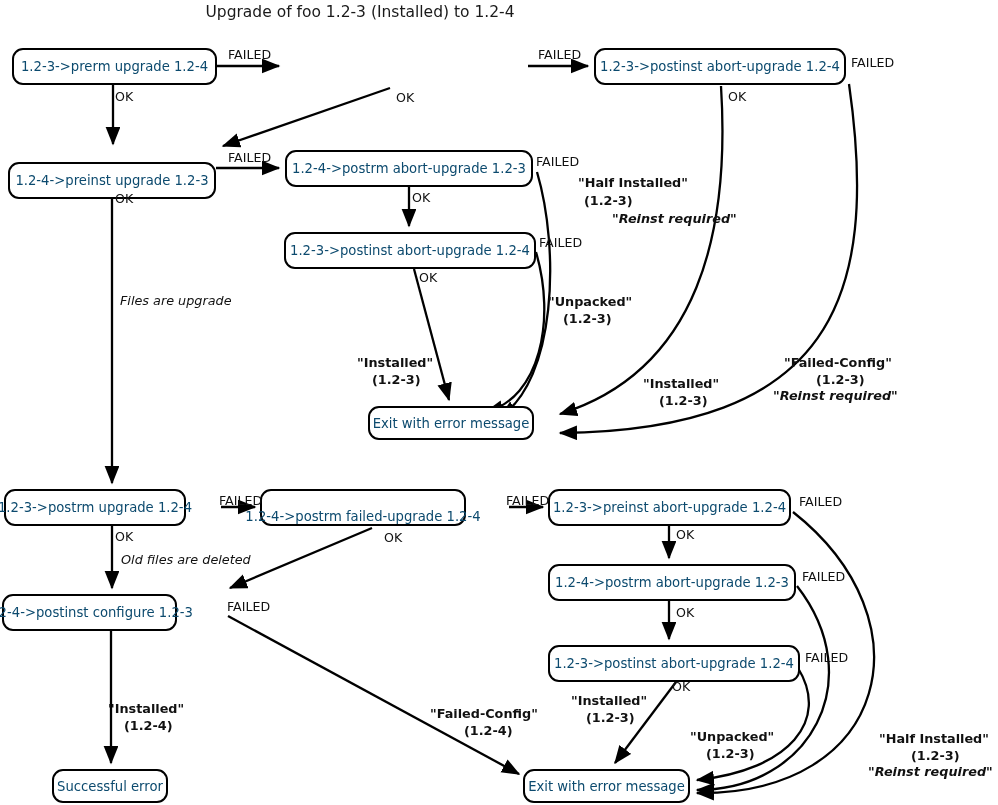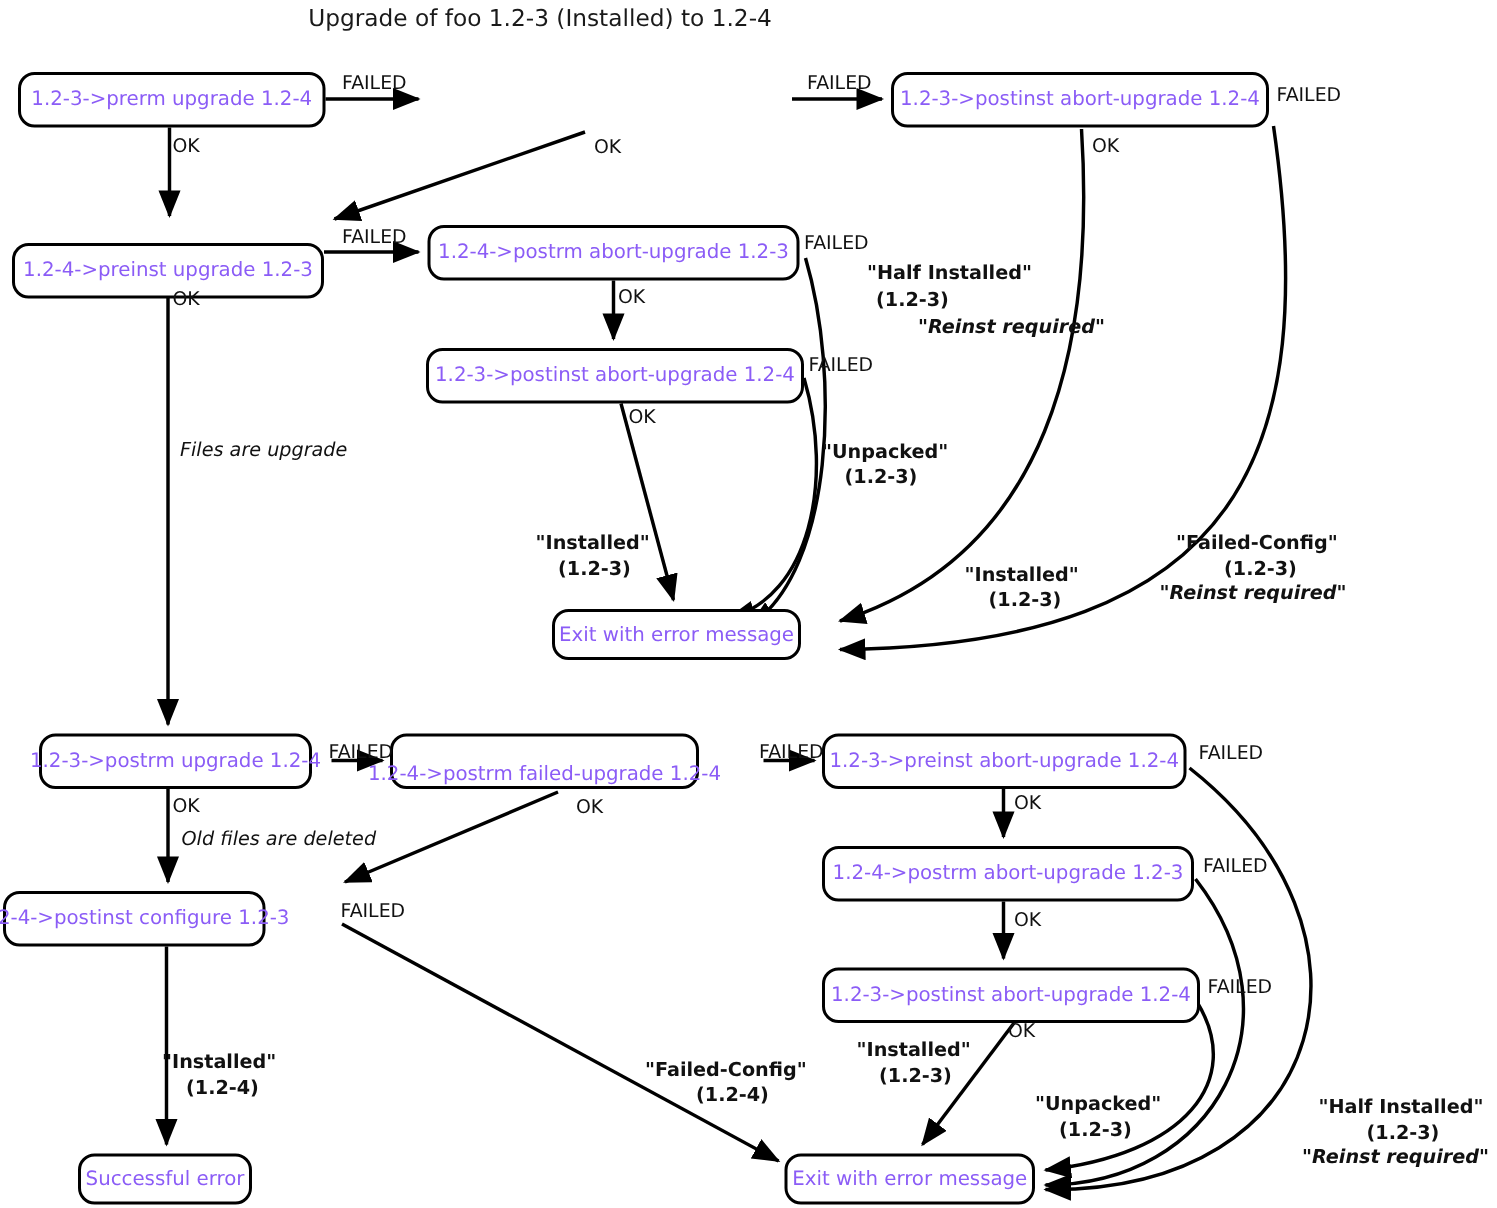--- a/index.html
+++ b/index.html
@@ -36,21 +36,21 @@
   .node {
     position: absolute;
     box-sizing: border-box;
     border: 2.4px solid #000000;
     border-radius: 11px;
     background: #ffffff;
     display: flex;
     align-items: center;
     justify-content: center;
     font-size: 13.2px;
-    color: #8b5cf6;
+    color: #0c4a6e;
     white-space: nowrap;
     z-index: 3;
   }
   .edge-label {
     position: absolute;
     font-size: 12.6px;
     color: #111111;
     white-space: nowrap;
     z-index: 4;
     line-height: 1.18;
@@ -139,21 +139,21 @@
   </div>
   <div class="node" style="left:285px;top:150px;width:248px;height:37px;">
     <span>1.2-4-&gt;postrm abort-upgrade 1.2-3</span>
   </div>
   <div class="node" style="left:284px;top:232px;width:252px;height:37px;">
     <span>1.2-3-&gt;postinst abort-upgrade 1.2-4</span>
   </div>
   <div class="node" style="left:368px;top:406px;width:166px;height:34px;">
     <span>Exit with error message</span>
   </div>
-  <div class="node" style="left:26px;top:489px;width:182px;height:37px;">
+  <div class="node" style="left:4px;top:489px;width:182px;height:37px;">
     <span>1.2-3-&gt;postrm upgrade 1.2-4</span>
   </div>
   <div class="node" style="left:260px;top:489px;width:206px;height:37px;align-items:flex-end;">
     <span>1.2-4-&gt;postrm failed-upgrade 1.2-4</span>
   </div>
   <div class="node" style="left:548px;top:489px;width:243px;height:37px;">
     <span>1.2-3-&gt;preinst abort-upgrade 1.2-4</span>
   </div>
   <div class="node" style="left:2px;top:594px;width:175px;height:37px;">
     <span>1.2-4-&gt;postinst configure 1.2-3</span>

